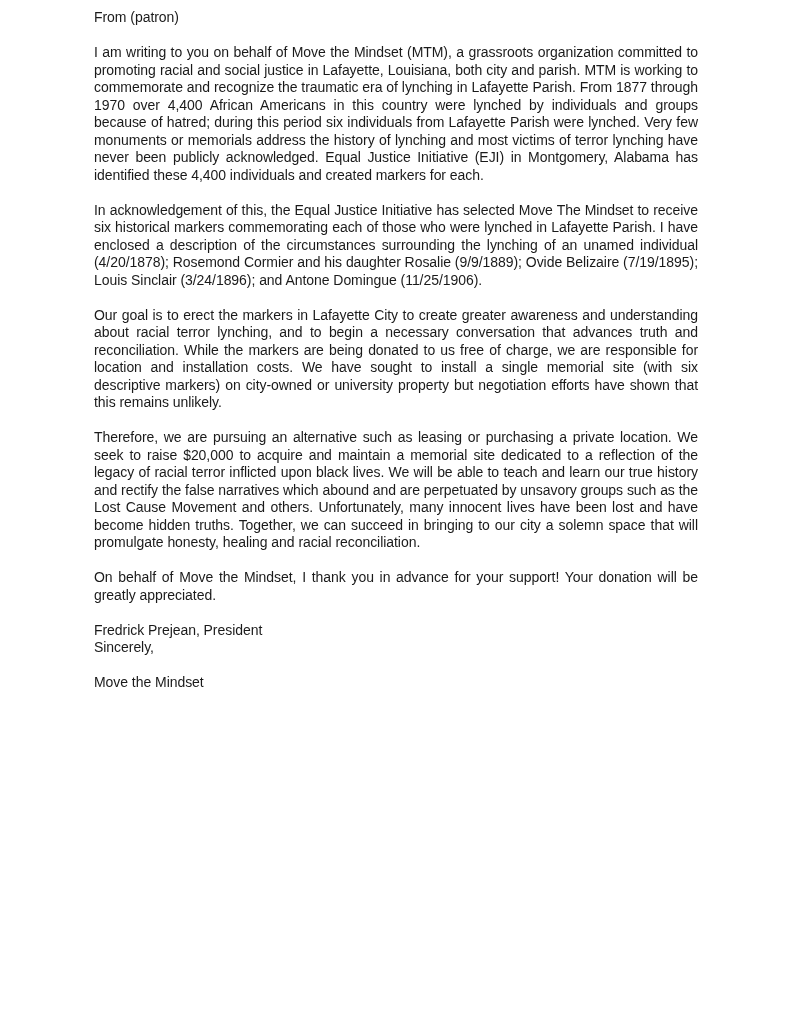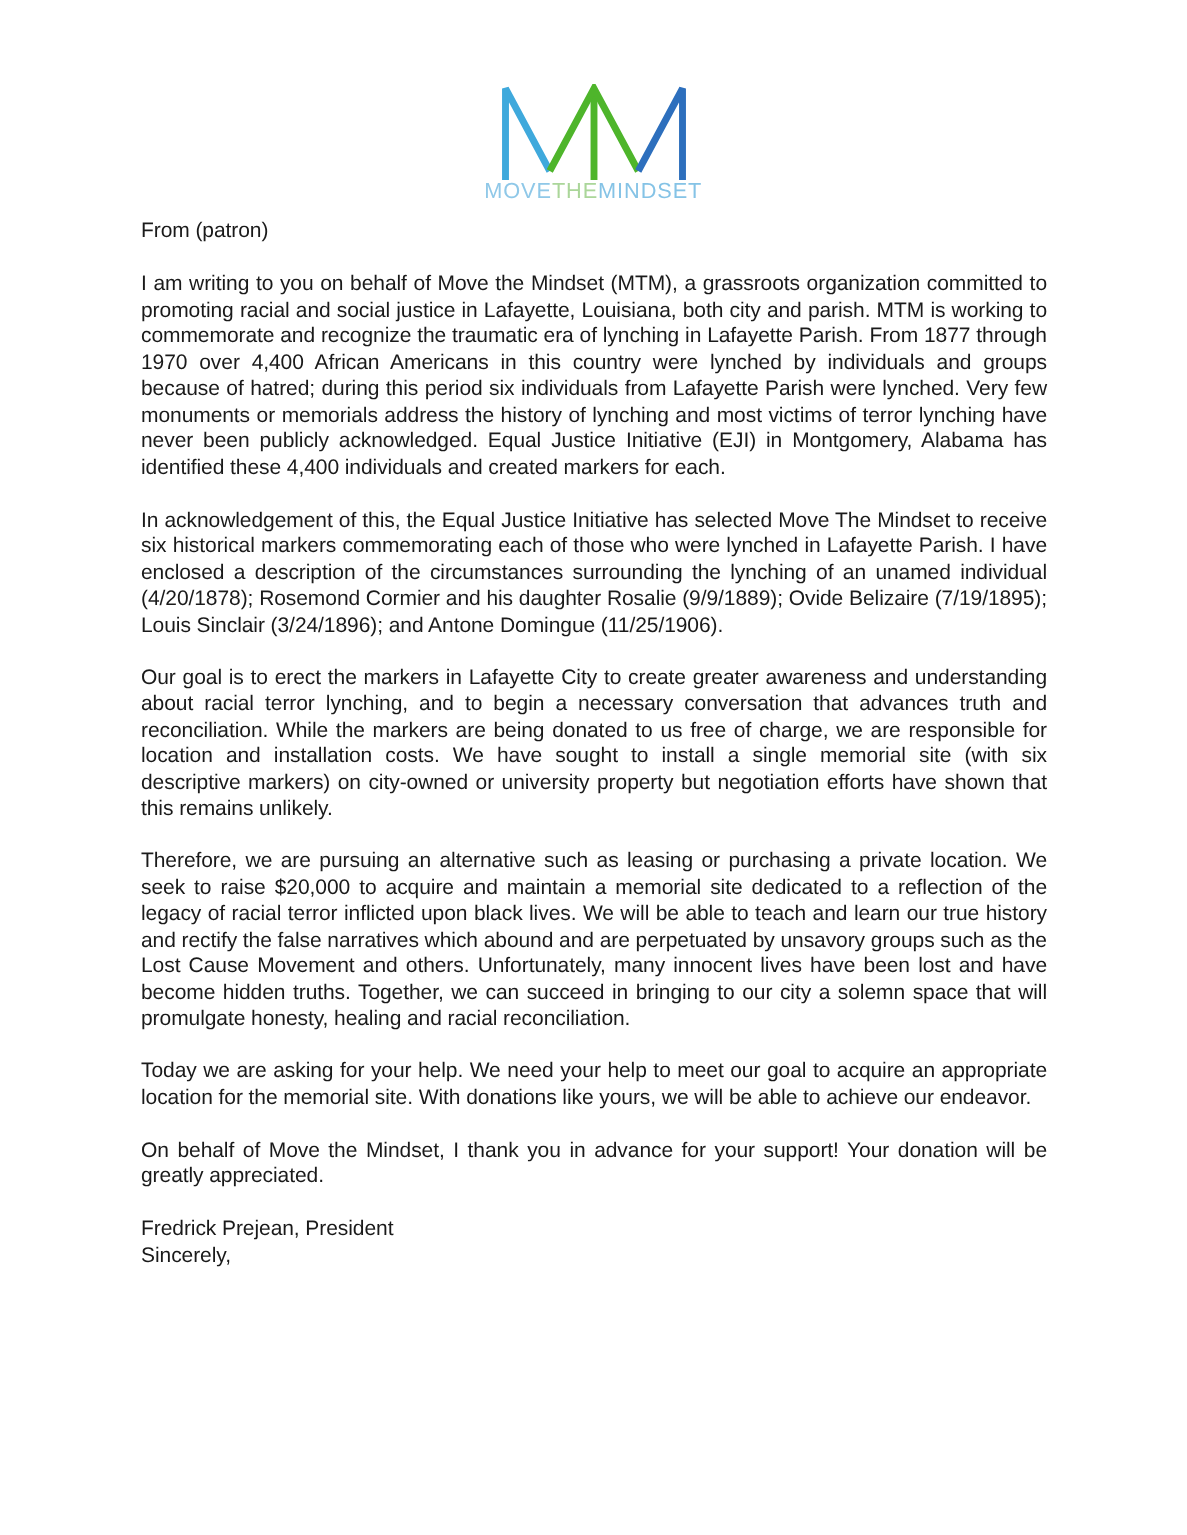--- a/index.html
+++ b/index.html
@@ -49,40 +49,26 @@
     text-align: justify;
   }
   .letter p.no-justify { text-align: left; }
   .letter p.tight { margin-bottom: 0; }
 </style>
 </head>
 <body>
 
 <div class="page">
 
-  <div class="logo-block">
-    <svg class="monogram" width="124" height="64" viewBox="0 0 124 64" fill="none" stroke-linejoin="miter">
-
-      <polyline points="3,64 3,3 32.5,58" stroke-width="4.6" fill="none" stroke="#3fa9dc"></polyline>
-
-      <line x1="62" y1="3" x2="62" y2="64" stroke-width="4.6" stroke="#4eb52b"></line>
-      <polyline points="32.5,58 62,3 91.5,58" stroke-width="4.6" fill="none" stroke="#4eb52b"></polyline>
-
-      <polyline points="91.5,58 121,3 121,64" stroke-width="4.6" fill="none" stroke="#2d6fbd"></polyline>
-    </svg>
-    <div class="wordmark">
-      <span class="wm-blue-1">MOVE</span><span class="wm-green">THE</span><span class="wm-blue-2">MINDSET</span>
-    </div>
-  </div>
 
   <div class="letter">
     <p class="no-justify">From (patron)</p>
     <p>I am writing to you on behalf of Move the Mindset (MTM), a grassroots organization committed to promoting racial and social justice in Lafayette, Louisiana, both city and parish. MTM is working to commemorate and recognize the traumatic era of lynching in Lafayette Parish. From 1877 through 1970 over 4,400 African Americans in this country were lynched by individuals and groups because of hatred; during this period six individuals from Lafayette Parish were lynched. Very few monuments or memorials address the history of lynching and most victims of terror lynching have never been publicly acknowledged. Equal Justice Initiative (EJI) in Montgomery, Alabama has identified these 4,400 individuals and created markers for each.</p>
     <p>In acknowledgement of this, the Equal Justice Initiative has selected Move The Mindset to receive six historical markers commemorating each of those who were lynched in Lafayette Parish. I have enclosed a description of the circumstances surrounding the lynching of an unamed individual (4/20/1878); Rosemond Cormier and his daughter Rosalie (9/9/1889); Ovide Belizaire (7/19/1895); Louis Sinclair (3/24/1896); and Antone Domingue (11/25/1906).</p>
     <p>Our goal is to erect the markers in Lafayette City to create greater awareness and understanding about racial terror lynching, and to begin a necessary conversation that advances truth and reconciliation. While the markers are being donated to us free of charge, we are responsible for location and installation costs. We have sought to install a single memorial site (with six descriptive markers) on city-owned or university property but negotiation efforts have shown that this remains unlikely.</p>
     <p>Therefore, we are pursuing an alternative such as leasing or purchasing a private location. We seek to raise $20,000 to acquire and maintain a memorial site dedicated to a reflection of the legacy of racial terror inflicted upon black lives. We will be able to teach and learn our true history and rectify the false narratives which abound and are perpetuated by unsavory groups such as the Lost Cause Movement and others. Unfortunately, many innocent lives have been lost and have become hidden truths. Together, we can succeed in bringing to our city a solemn space that will promulgate honesty, healing and racial reconciliation.</p>
-    <p>Today we are asking for your help. We need your help to meet our goal to acquire an appropriate location for the memorial site. With donations like yours, we will be able to achieve our endeavor.</p>
     <p>On behalf of Move the Mindset, I thank you in advance for your support! Your donation will be greatly appreciated.</p>
     <p class="no-justify tight">Fredrick Prejean, President</p>
     <p class="no-justify">Sincerely,</p>
+    <p class="no-justify tight">Move the Mindset</p>
   </div>
 
 </div>
 
 </body></html>

